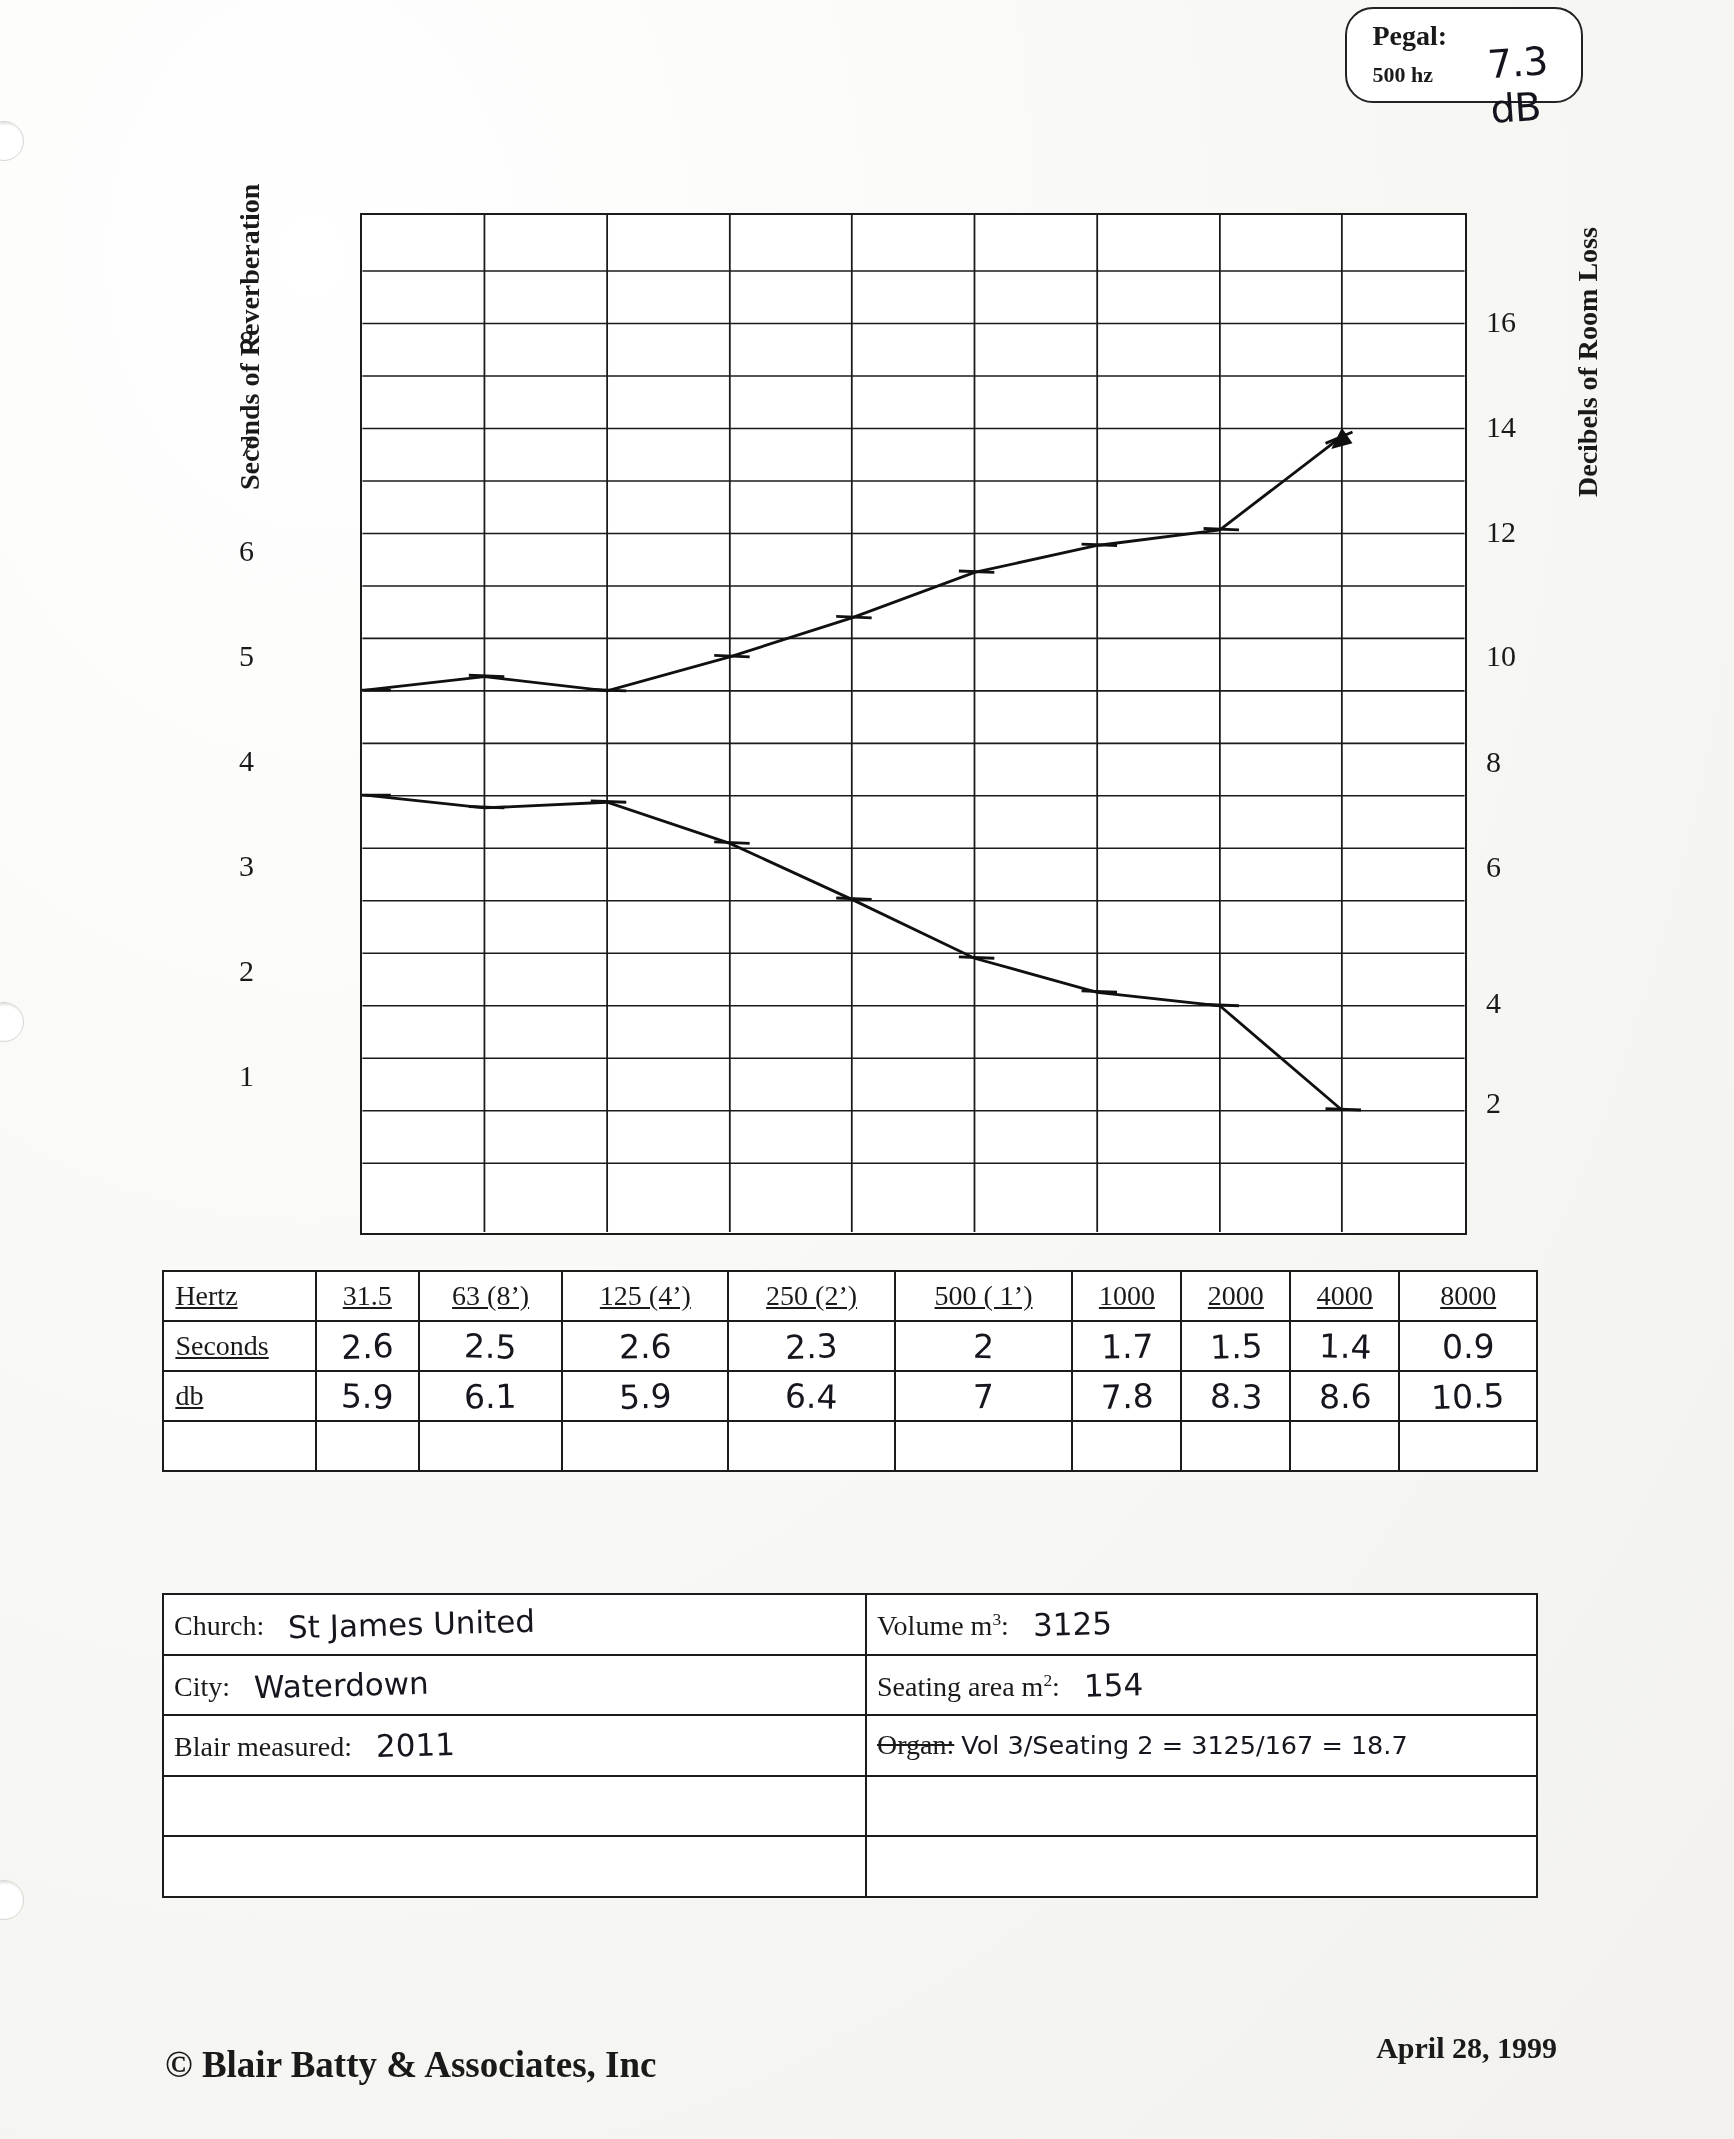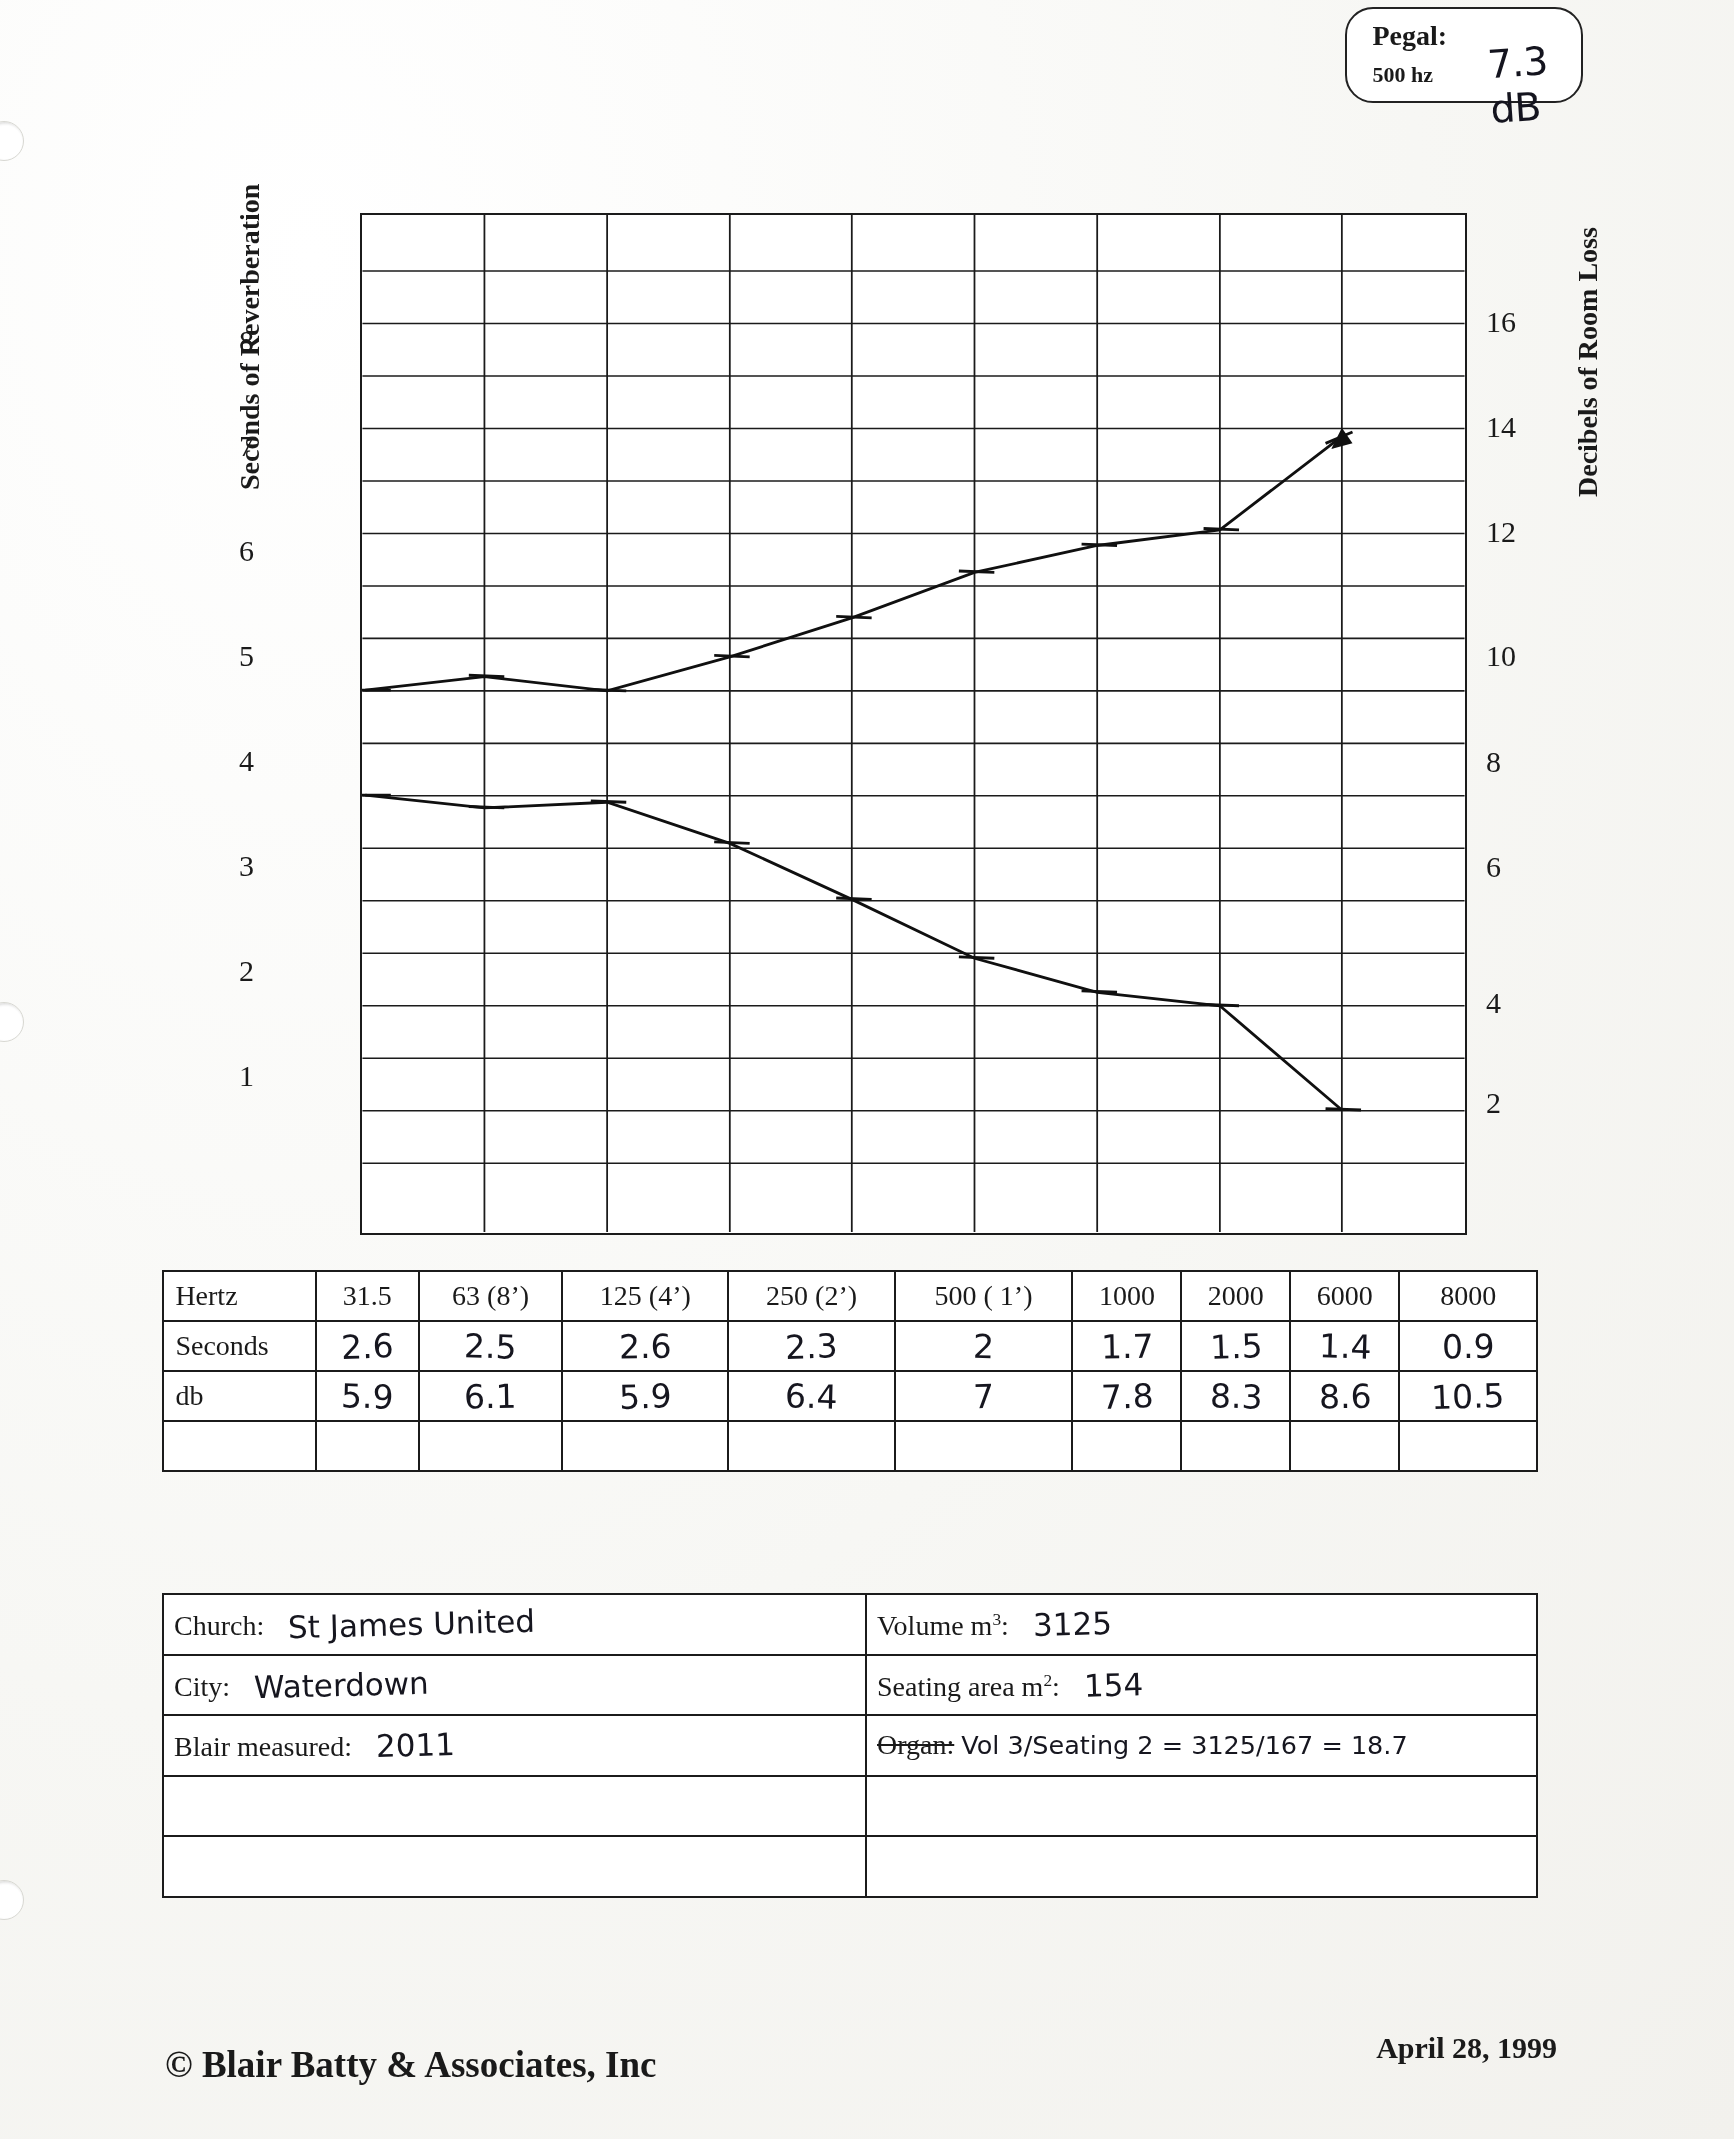--- a/index.html
+++ b/index.html
@@ -145,20 +145,21 @@
     width: 1376px;
     border-collapse: collapse;
     background: #fff;
   }
   .data-table td {
     border: 2.1px solid #1b1b1b;
     height: 48px;
     text-align: center;
     font-size: 28px;
     padding: 0 4.3px;
+    text-decoration: underline;
   }
   .data-table td.rowhead {
     width: 135px;
     text-align: left;
     padding-left: 11.4px;
     font-size: 28px;
   }
   .hand {
     font-family: "DejaVu Sans", sans-serif;
     font-size: 33px;
@@ -332,21 +333,21 @@
     <tbody>
       <tr>
         <td class="rowhead">Hertz</td>
         <td>31.5</td>
         <td>63 (8’)</td>
         <td>125 (4’)</td>
         <td>250 (2’)</td>
         <td>500 ( 1’)</td>
         <td>1000</td>
         <td>2000</td>
-        <td>6000</td>
+        <td>4000</td>
         <td>8000</td>
       </tr>
       <tr>
         <td class="rowhead">Seconds</td>
         <td><span class="hand t1">2.6</span></td>
         <td><span class="hand t2">2.5</span></td>
         <td><span class="hand t3">2.6</span></td>
         <td><span class="hand t1">2.3</span></td>
         <td><span class="hand t2">2</span></td>
         <td><span class="hand t3">1.7</span></td>

